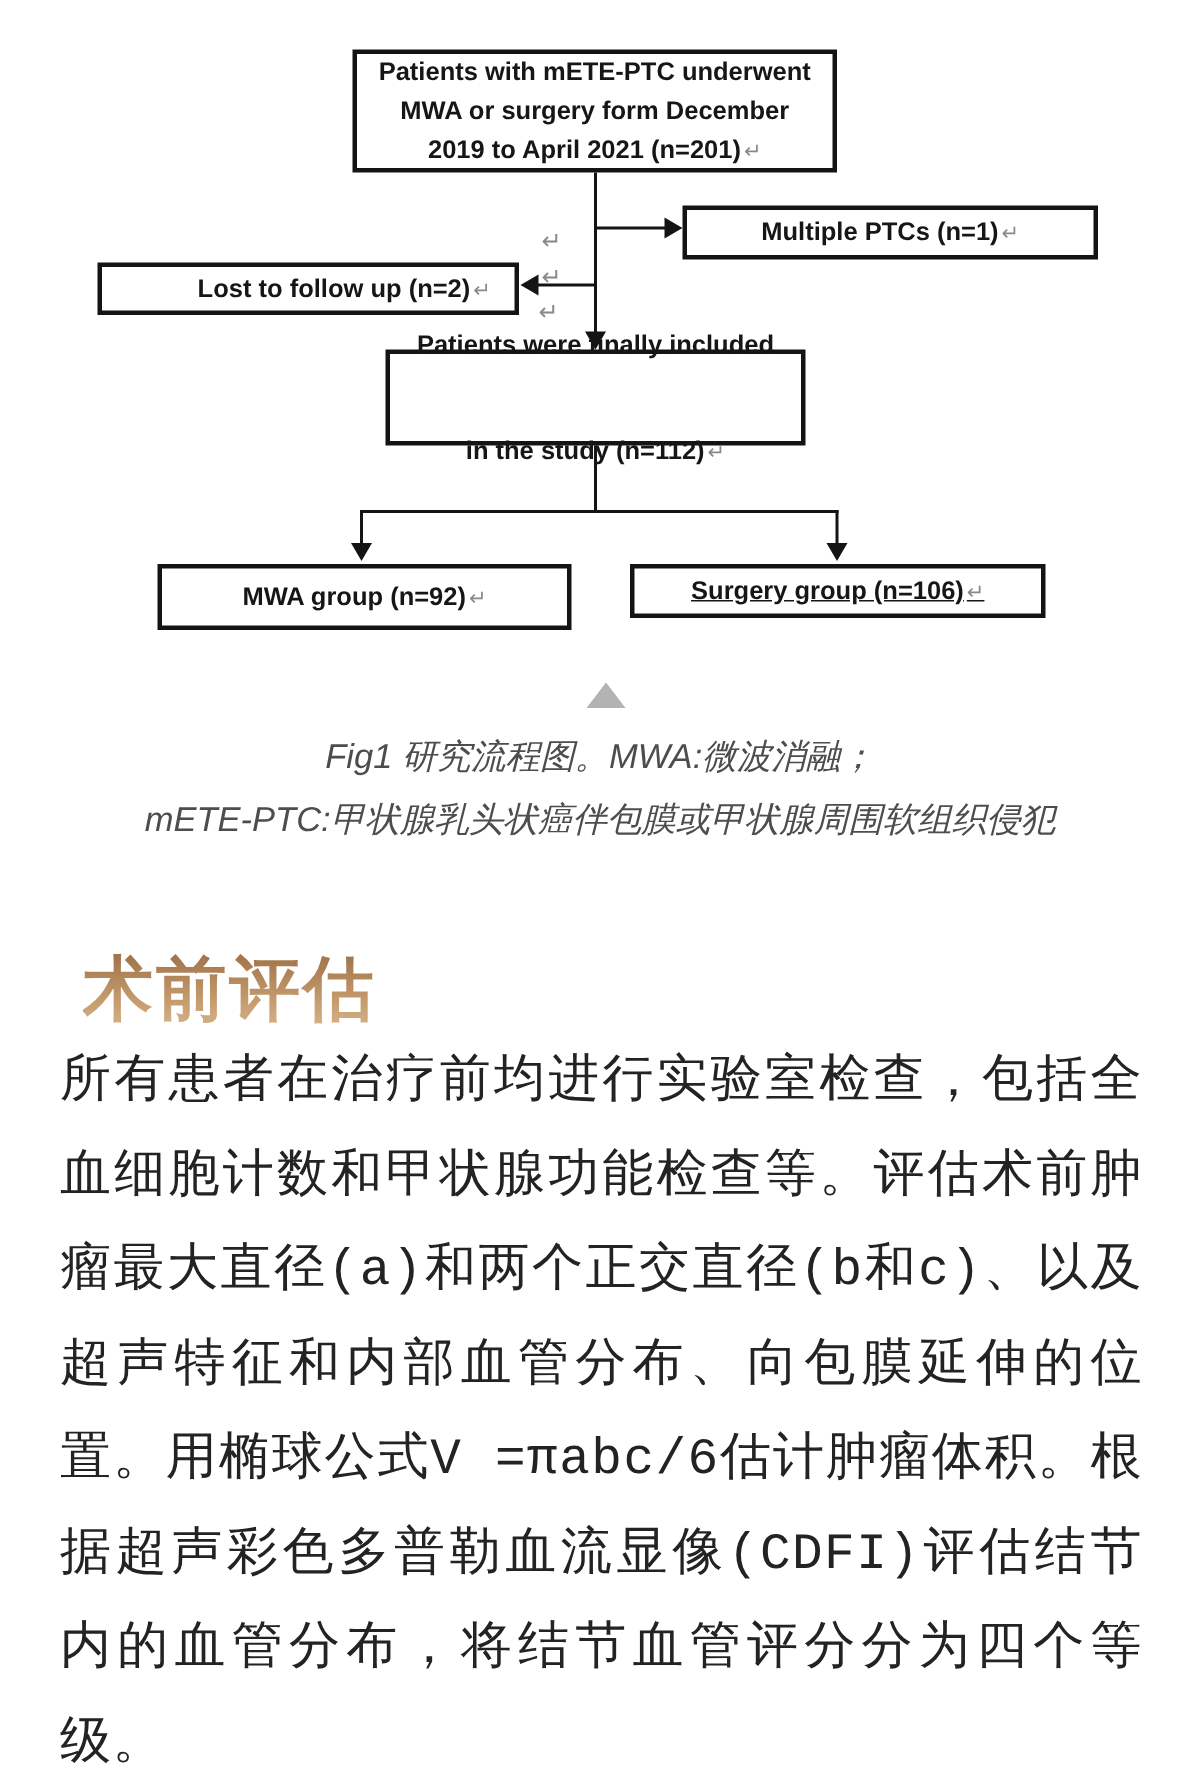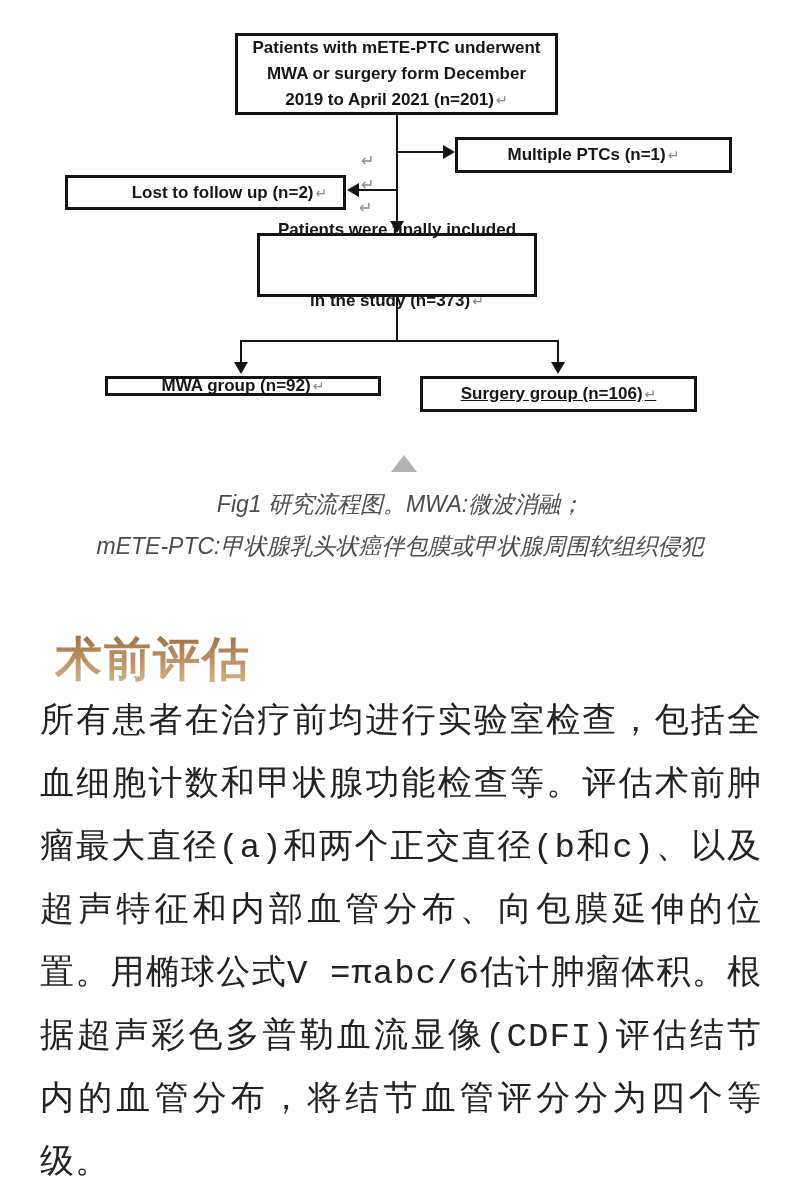--- a/index.html
+++ b/index.html
@@ -26,21 +26,21 @@
     font-weight: 700;
     color: #161616;
     text-align: center;
   }
   .fc-box .fc-line { line-height: 26px; font-size: 17px; white-space: nowrap; }
   .return-mark { color: #8a8a8a; font-weight: 400; font-size: 14px; margin-left: 2px; }
   .box-enrolled  { left: 235px; top: 33px;  width: 323px; height: 82px; }
   .box-multiple  { left: 455px; top: 137px; width: 277px; height: 36px; }
   .box-lost      { left: 65px;  top: 175px; width: 281px; height: 35px; padding-left: 48px; }
   .box-included  { left: 257px; top: 233px; width: 280px; height: 64px; gap: 45px; }
-  .box-mwa       { left: 105px; top: 376px; width: 276px; height: 20px; }
+  .box-mwa       { left: 105px; top: 376px; width: 276px; height: 44px; }
   .box-surgery   { left: 420px; top: 376px; width: 277px; height: 36px; text-decoration: underline; }
 
   .fc-conn { position: absolute; background: #141414; }
   .v1 { left: 396px; top: 115px; width: 2px; height: 107px; }
   .h1 { left: 398px; top: 151px; width: 47px; height: 2px; }
   .h2 { left: 357px; top: 189px; width: 40px; height: 2px; }
   .v2 { left: 396px; top: 297px; width: 2px; height: 45px; }
   .h3 { left: 240px; top: 340px; width: 319px; height: 2px; }
   .v3 { left: 240px; top: 340px; width: 2px; height: 24px; }
   .v4 { left: 557px; top: 340px; width: 2px; height: 24px; }
@@ -111,21 +111,21 @@
     <div class="fc-box box-multiple">
       <div class="fc-line"><span>Multiple PTCs (n=1)</span><span class="return-mark">↵</span></div>
     </div>
 
     <div class="fc-box box-lost">
       <div class="fc-line"><span>Lost to follow up (n=2)</span><span class="return-mark">↵</span></div>
     </div>
 
     <div class="fc-box box-included">
       <div class="fc-line">Patients were finally included</div>
-      <div class="fc-line"><span>in the study (n=373)</span><span class="return-mark">↵</span></div>
+      <div class="fc-line"><span>in the study (n=112)</span><span class="return-mark">↵</span></div>
     </div>
 
     <div class="fc-box box-mwa">
       <div class="fc-line"><span>MWA group (n=92)</span><span class="return-mark">↵</span></div>
     </div>
 
     <div class="fc-box box-surgery">
       <div class="fc-line"><span>Surgery group (n=106)</span><span class="return-mark">↵</span></div>
     </div>
 

